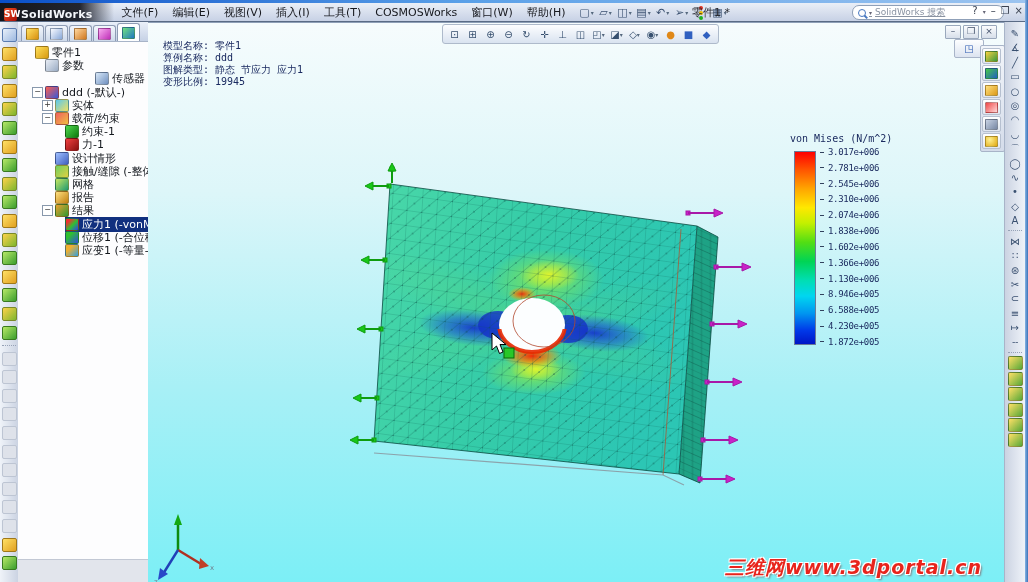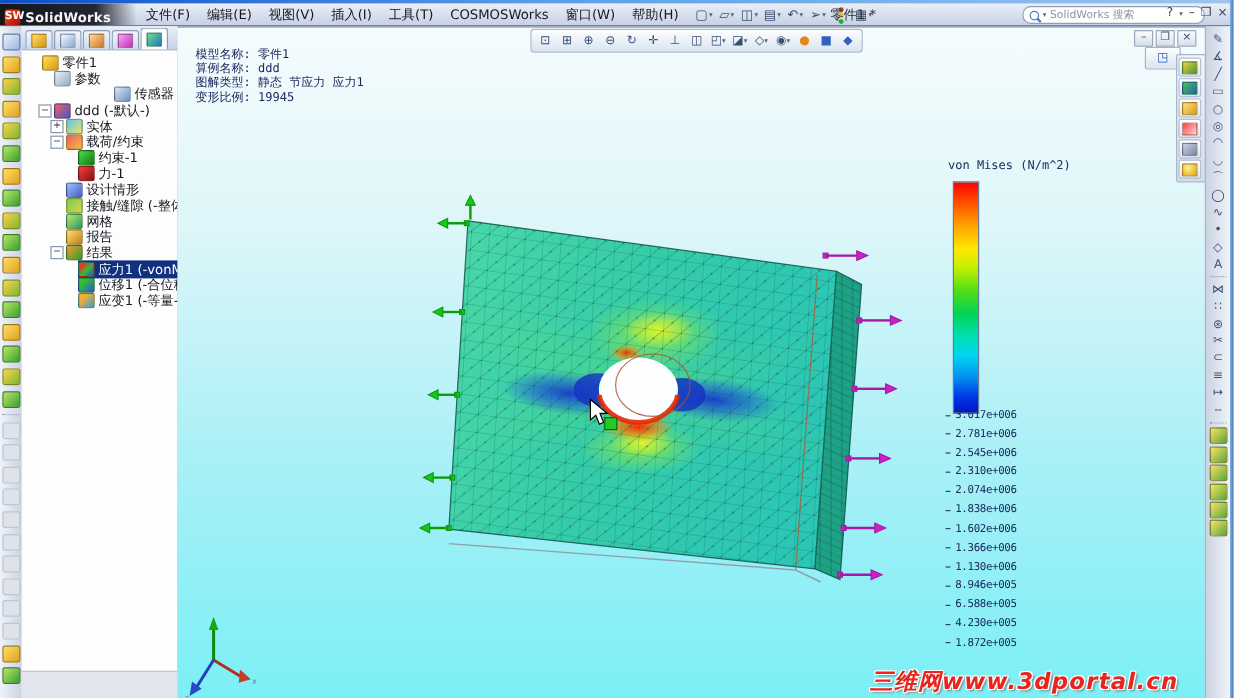--- a/index.html
+++ b/index.html
@@ -20,21 +20,21 @@
   .menu-item{padding:1px 7px;color:#16181E;cursor:default;}
   .std-toolbar{display:flex;align-items:center;gap:3px;margin-left:6px;}
   .tbtn{height:15px;min-width:16px;display:flex;align-items:center;justify-content:center;
     color:#3A5070;font-size:11px;}
   .tbtn .caret{font-size:6px;color:#55687E;margin-left:1px;}
   .traffic{width:4px;height:4px;background:#E03020;border-radius:50%;display:inline-block;
     box-shadow:0 5px 0 #F0C000,0 10px 0 #20B020;margin-top:-9px;}
   .doc-title{position:absolute;left:692px;top:2px;color:#2A2C32;}
   .searchbox{position:absolute;left:852px;top:2px;width:140px;height:13px;background:#fff;
     border:1px solid #8FA0B8;border-radius:7px;display:flex;align-items:center;gap:3px;
-    padding:0 5px;font-size:9px;color:#8A93A2;}
+    padding:0 5px;font-size:9px;color:#8A93A2;text-decoration:underline;}
   .mag{width:6px;height:6px;border:1.5px solid #4878C0;border-radius:50%;position:relative;flex:none;}
   .mag::after{content:"";position:absolute;width:4px;height:1.5px;background:#4878C0;
     transform:rotate(45deg);left:5px;top:6px;}
   .mini-caret{font-size:6px;color:#667;}
   .win-btns{position:absolute;right:5px;top:2px;display:flex;gap:5px;color:#3A4150;font-size:10px;}
   .win-btns span{cursor:default;}
   
   .left-toolbar{position:absolute;left:0;top:22px;bottom:0;width:18px;
     background:linear-gradient(90deg,#EFF3F9,#CBD3E2);border-right:1px solid #A8B4C8;
     display:flex;flex-direction:column;align-items:center;padding-top:6px;gap:4.6px;}
@@ -107,21 +107,21 @@
     background:linear-gradient(180deg,#FBFCFE,#D7DFEA);}
   .cmd-toggle{position:absolute;left:806px;top:16px;width:28px;height:17px;border:1px solid #A8B4C8;
     border-radius:2px;background:linear-gradient(180deg,#FDFEFF,#DCE4F0);
     display:flex;align-items:center;justify-content:center;font-size:10px;color:#2858B0;}
   .annotation{position:absolute;left:15px;top:17px;font-family:"DejaVu Sans Mono",monospace;
     font-size:10px;line-height:12px;color:#1A2A60;}
   
   .legend{position:absolute;left:636px;top:110px;width:170px;
     font-family:"DejaVu Sans Mono",monospace;color:#1C2C60;}
   .legend-title{font-size:10px;margin-left:6px;}
-  .legend-body{display:flex;margin-top:7px;flex-direction:column;}
+  .legend-body{display:flex;margin-top:7px;}
   .legend-bar{width:20px;height:192px;margin-left:10px;border:1px solid #6A7A98;flex:none;
     background:linear-gradient(180deg,#FE0000 0%,#FF5200 9%,#FFA400 19%,#FFE800 29%,
       #C4F000 37%,#52DE14 47%,#00D455 57%,#00DEB4 67%,#00D6F0 75%,#0096F0 84%,
       #0038E8 93%,#0016C6 100%);}
   .legend-vals{display:flex;flex-direction:column;justify-content:space-between;height:200px;
     margin:-4px 0 0 4px;font-size:9px;}
   .lv{display:flex;align-items:center;letter-spacing:-0.3px;}
   .lv::before{content:"";width:4px;height:1px;background:#32425E;margin-right:4px;}
   .legend-yield{display:flex;align-items:center;margin:9px 0 0 -8px;font-size:10px;}
   .y-line{width:15px;height:2px;background:#E02020;flex:none;}

